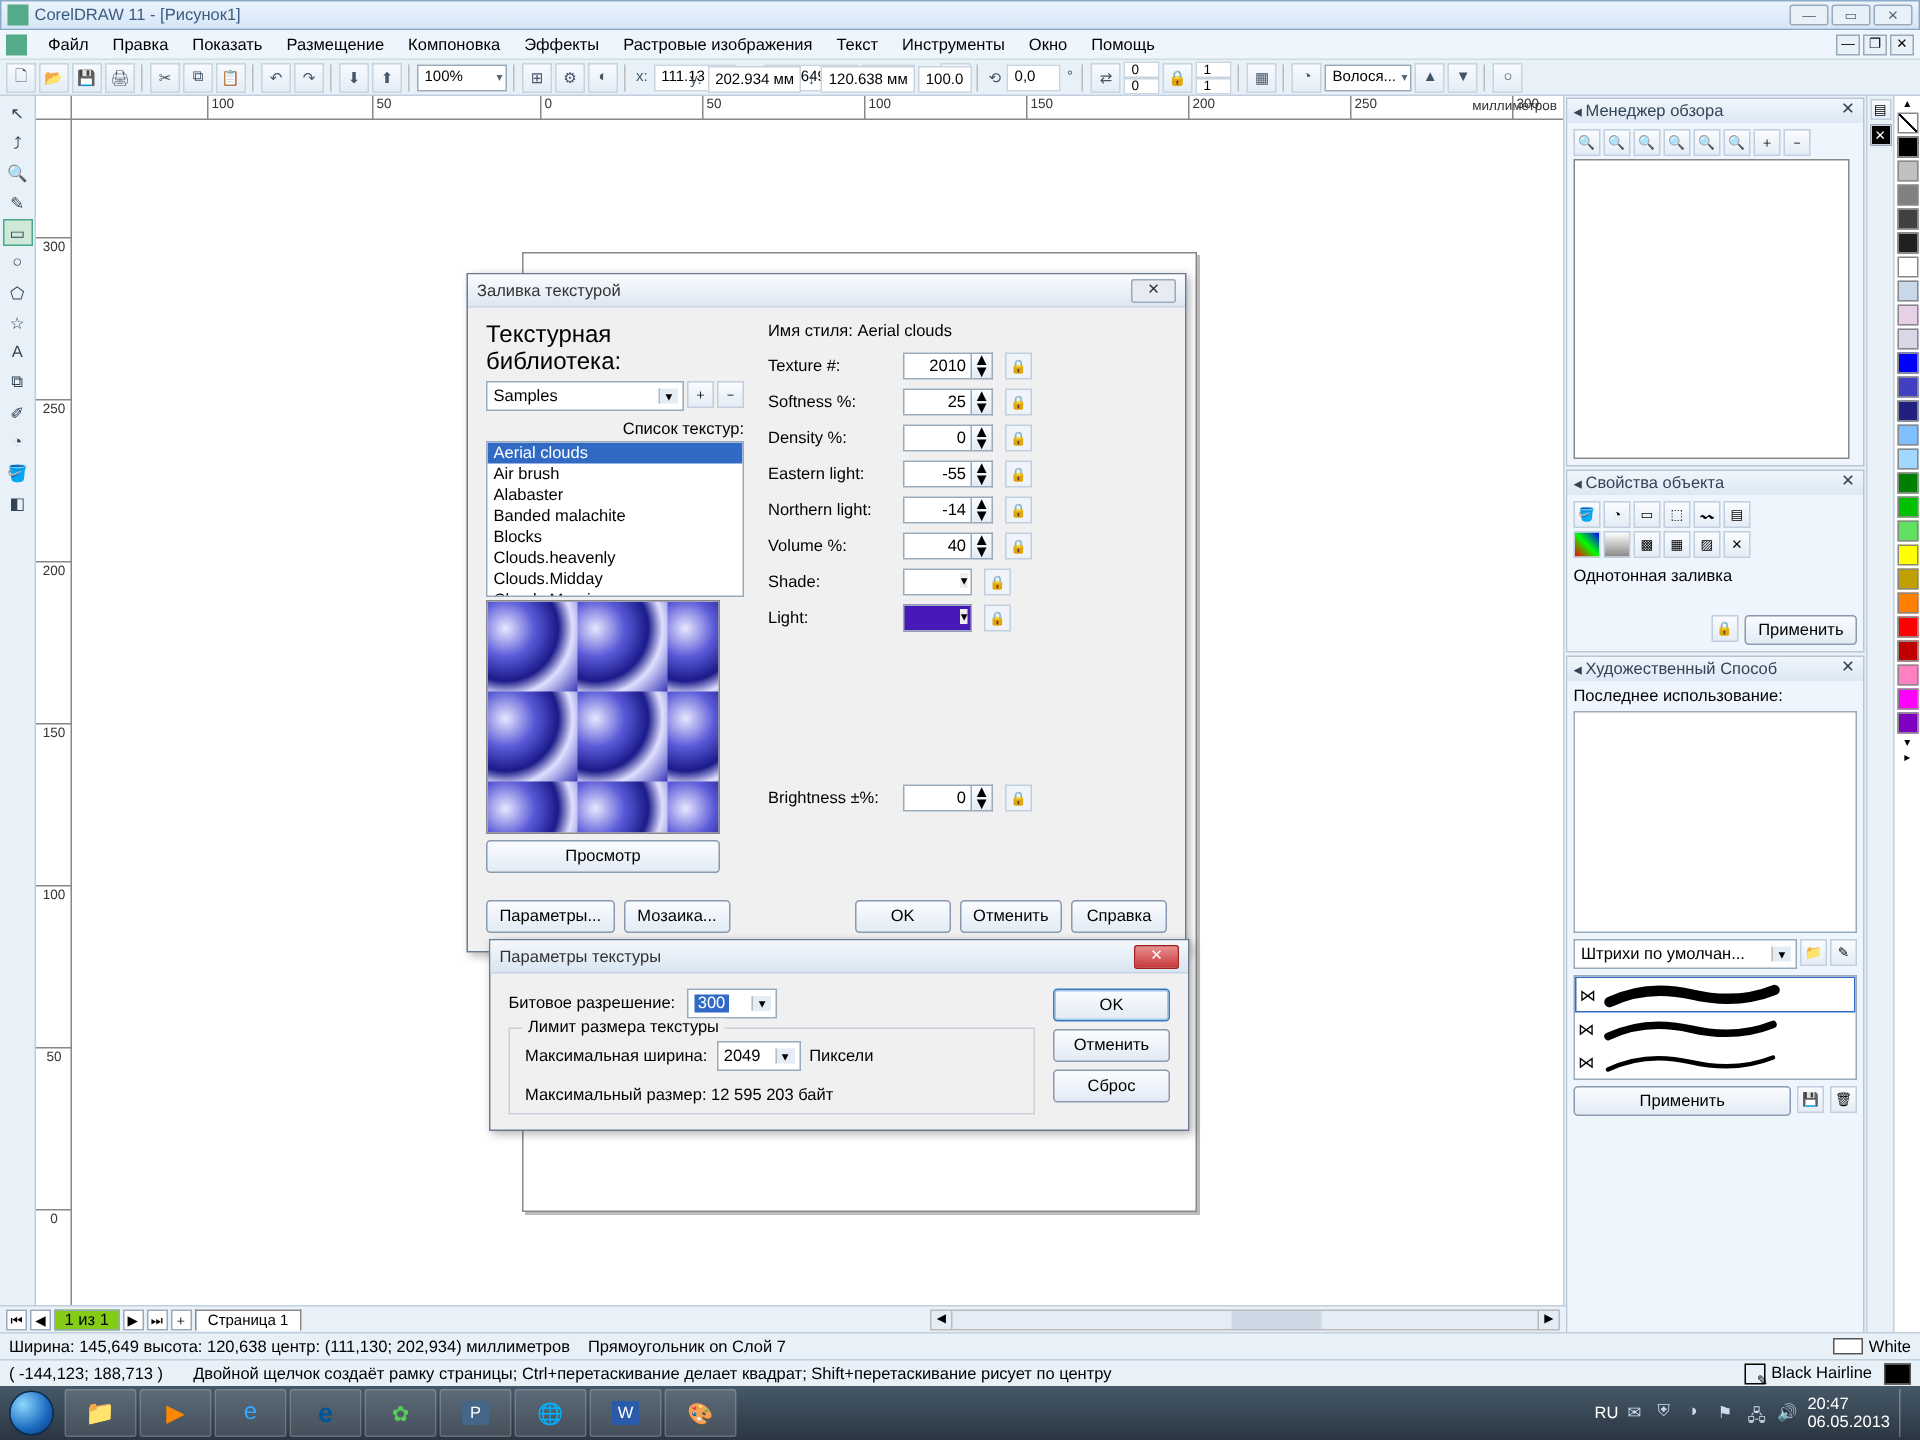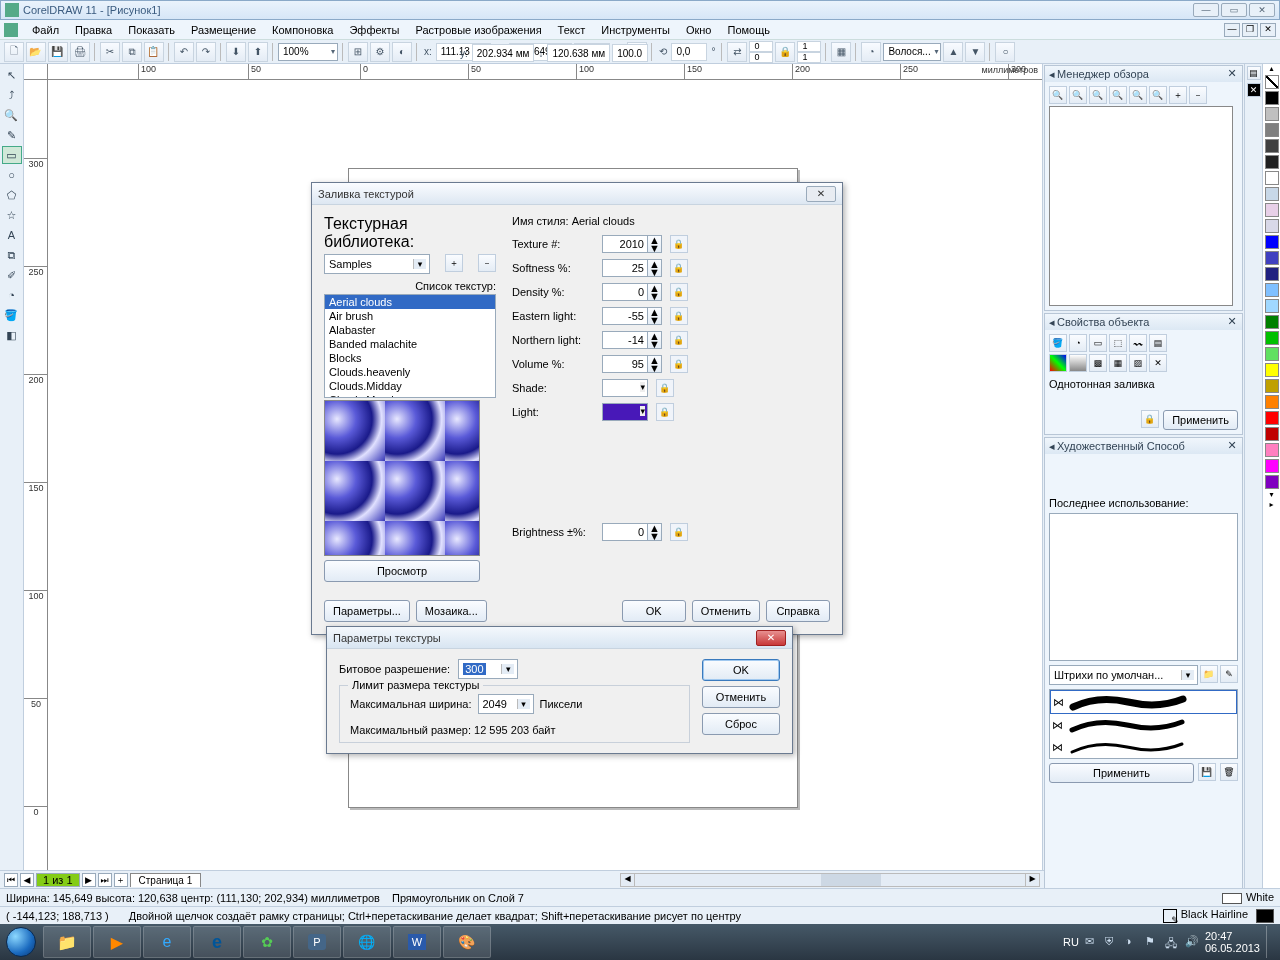--- a/index.html
+++ b/index.html
@@ -308,21 +308,21 @@
       </div>
     </div>
 
     <div class="docker" style="flex:1;">
       <div class="docker-header">
           <span style="width:8px;">◂</span>
           <span class="dtitle">Художественный Способ</span>
           <span class="dclose">✕</span>
         </div>
       <div class="docker-body" style="display:flex;flex-direction:column;height:100%;">
-        <div style="font-size:11px;margin-top:39px;">Последнее использование:</div>
+        <div style="font-size:11px;">Последнее использование:</div>
         <div style="border:1px solid #9ab;background:#fff;height:148px;margin:4px 0;"></div>
         <div style="display:flex;gap:2px;">
           <div class="dlg-combo" style="flex:1;">Штрихи по умолчан...</div>
           <div class="dicon">📁</div>
           <div class="dicon">✎</div>
         </div>
         <div style="border:1px solid #9ab;background:#fff;margin:4px 0;height:70px;overflow:hidden;">
           <div class="stroke-row sel">
               <span>⋈</span>
               <svg class="stroke-svg" viewBox="0 0 120 18">
@@ -456,29 +456,29 @@
     <span class="tray-icon">🖧</span>
     <span class="tray-icon">🔊</span>
     <div class="clock">
       <div>20:47</div>
         <div>06.05.2013</div>
     </div>
     <div style="width:8px;height:32px;border-left:1px solid rgba(255,255,255,0.3);"></div>
   </div>
 </div>
 
-<div class="dialog" style="left:311px; top:182px; width:532px;">
+<div class="dialog" style="left:311px; top:182px; width:480px;">
   <div class="dlg-title">
       <span>Заливка текстурой</span>
       <div class="dlg-close">✕</div>
     </div>
   <div class="dlg-body" style="display:flex;gap:16px;">
     <div style="width:172px;">
       <div style="font-size:16px;margin-bottom:3px;">Текстурная библиотека:</div>
-      <div style="display:flex;gap:15px;">
+      <div style="display:flex;gap:2px;">
         <div class="dlg-combo" style="flex:1;">Samples</div>
         <div class="dicon">＋</div>
         <div class="dicon">－</div>
       </div>
       <div style="font-size:11px;margin:6px 0 2px;text-align:right;">Список текстур:</div>
       <div class="dlg-list" style="height:104px;">
         <div class="li sel">Aerial clouds</div>
         <div class="li">Air brush</div>
         <div class="li">Alabaster</div>
         <div class="li">Banded malachite</div>
@@ -533,21 +533,21 @@
             <span class="plabel">Northern light:</span>
     <div class="pval">-14</div>
     <div class="pspinner">
               <span>▲</span>
               <span>▼</span>
             </div>
     <div class="plock">🔒</div>
           </div>
           <div class="param-row">
             <span class="plabel">Volume %:</span>
-    <div class="pval">95</div>
+    <div class="pval">40</div>
     <div class="pspinner">
               <span>▲</span>
               <span>▼</span>
             </div>
     <div class="plock">🔒</div>
           </div>
         </div>
       <div class="param-row">
         <span class="plabel">Shade:</span>
         <div class="pcolor" style="background:#fff;"></div>

